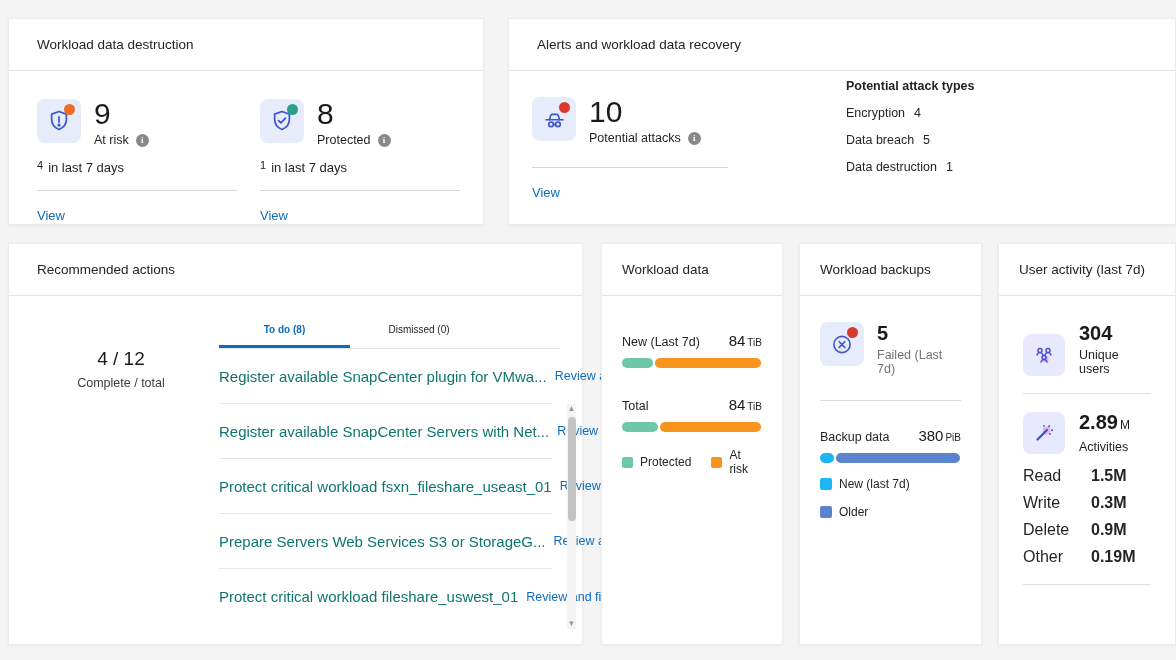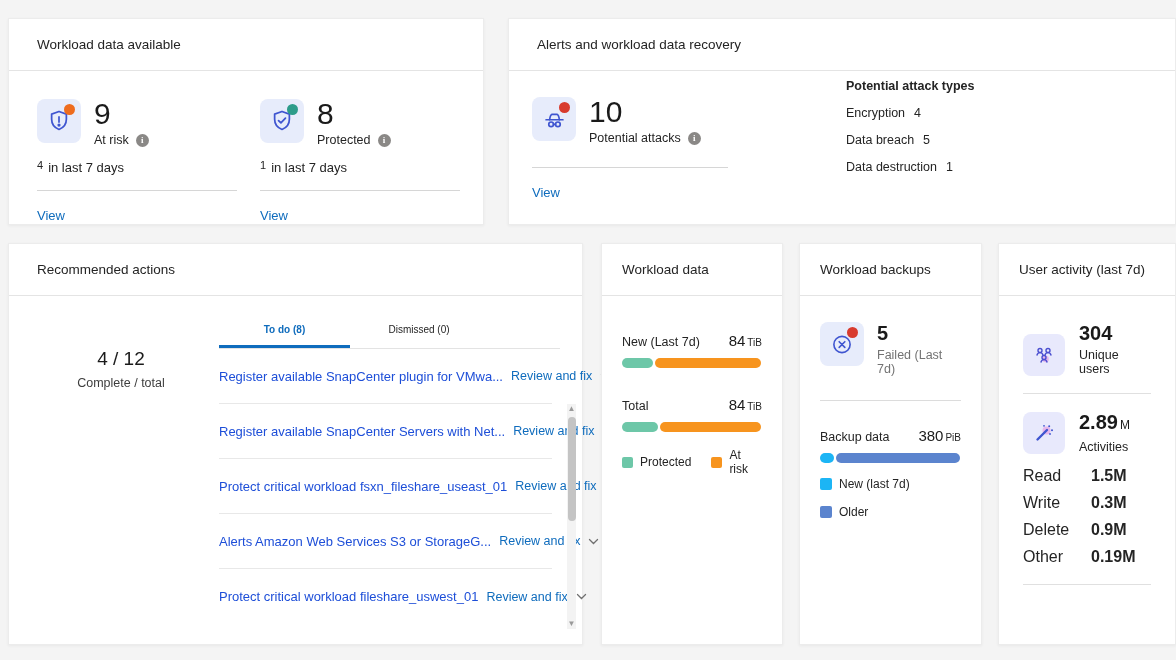--- a/index.html
+++ b/index.html
@@ -87,21 +87,21 @@
   .tab { width:131px; text-align:center; font-size:10px; line-height:34px; cursor:pointer; color:#242424; }
   .tab.active { color:#0f6cbd; font-weight:700; border-bottom:3px solid #0f6cbd; }
   .tab + .tab { width:138px; }
 
   .action-list { position:absolute; left:210px; top:53px; right:30px; }
   .action-item {
     height:55px; display:flex; align-items:center; justify-content:space-between;
     border-bottom:1px solid #e8e8e8; gap:8px;
   }
   .action-item:last-child { border-bottom:none; }
-  .action-text { font-size:13px; color:#1d4ed8; white-space:nowrap; }
+  .action-text { font-size:15px; color:#0f766e; white-space:nowrap; }
   .action-right { display:flex; align-items:center; gap:7px; flex:none; }
   .fix-link { font-size:12.5px; color:#0f6cbd; text-decoration:none; cursor:pointer; white-space:nowrap; }
   .chevron { width:13px; height:13px; flex:none; cursor:pointer; }
 
   .scrollbar { position:absolute; right:6px; top:108px; bottom:16px; width:9px; background:#f3f3f3; }
   .scroll-arrow { position:absolute; left:0; width:9px; height:10px; color:#9a9a9a; font-size:8px; line-height:10px; text-align:center; cursor:pointer; }
   .scroll-up { top:0; }
   .scroll-down { bottom:0; }
   .scroll-thumb { position:absolute; left:0.5px; top:13px; width:8px; height:104px; background:#c4c4c4; border-radius:4px; cursor:grab; }
 
@@ -140,21 +140,21 @@
   .act-rows { margin-top:13px; }
   .act-row { display:flex; margin-top:9px; font-size:16px; color:#242424; }
   .act-row .act-row-label { width:68px; }
   .act-row .act-row-value { font-weight:700; }
   .act-bottom-divider { border:none; border-top:1px solid #e0e0e0; margin-top:18px; }
 </style>
 </head>
 <body>
 
 <div class="card" id="card-protection">
-  <div class="card-header">Workload data available</div>
+  <div class="card-header">Workload data destruction</div>
   <div class="protection-body">
 
     <div class="stat-col">
       <div class="stat-top">
         <div class="icon-tile">
           <svg width="26" height="26" viewBox="0 0 24 24" fill="none" stroke="#3f55d0" stroke-width="1.6" stroke-linecap="round" stroke-linejoin="round">
             <path d="M12 3.2 18.8 5.6 V10.4 C18.8 14.8 16 18.3 12 19.8 C8 18.3 5.2 14.8 5.2 10.4 V5.6 Z"></path>
             <line x1="12" y1="8.2" x2="12" y2="13"></line>
             <circle cx="12" cy="15.8" r="0.7" fill="#3f55d0"></circle>
           </svg>
@@ -285,21 +285,21 @@
       <div class="action-item">
         <span class="action-text">Protect critical workload fsxn_fileshare_useast_01</span>
         <span class="action-right">
           <a class="fix-link">Review and fix</a>
           <svg class="chevron" viewBox="0 0 16 16" fill="none" stroke="#707070" stroke-width="1.5" stroke-linecap="round">
               <path d="M3 5.5l5 5 5-5"></path>
             </svg>
         </span>
       </div>
       <div class="action-item">
-        <span class="action-text">Alerts Amazon Web Services S3 or StorageG...</span>
+        <span class="action-text">Prepare Servers Web Services S3 or StorageG...</span>
         <span class="action-right">
           <a class="fix-link">Review and fix</a>
           <svg class="chevron" viewBox="0 0 16 16" fill="none" stroke="#707070" stroke-width="1.5" stroke-linecap="round">
               <path d="M3 5.5l5 5 5-5"></path>
             </svg>
         </span>
       </div>
       <div class="action-item">
         <span class="action-text">Protect critical workload fileshare_uswest_01</span>
         <span class="action-right">

